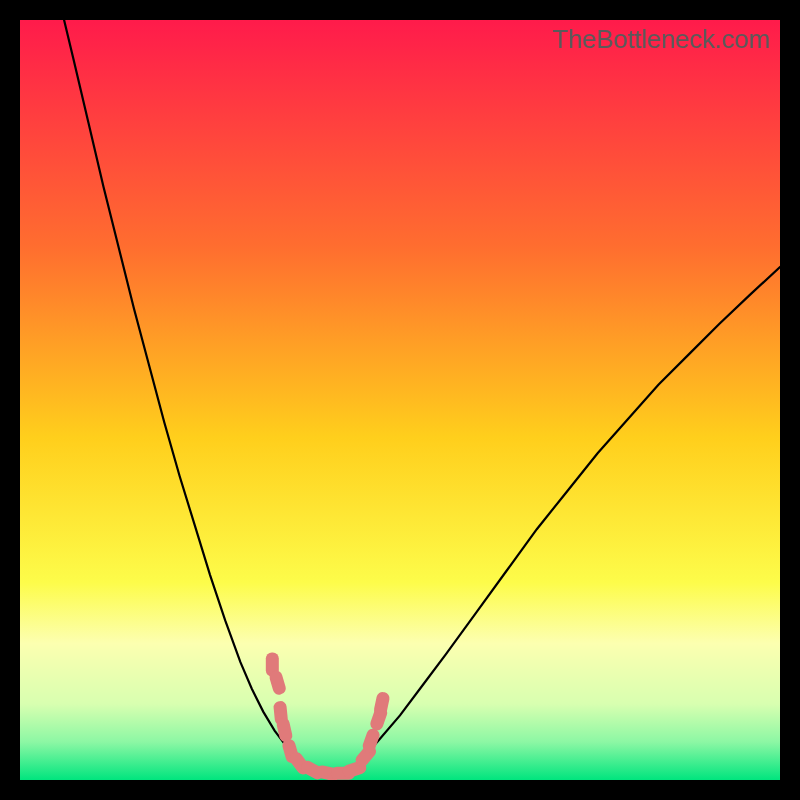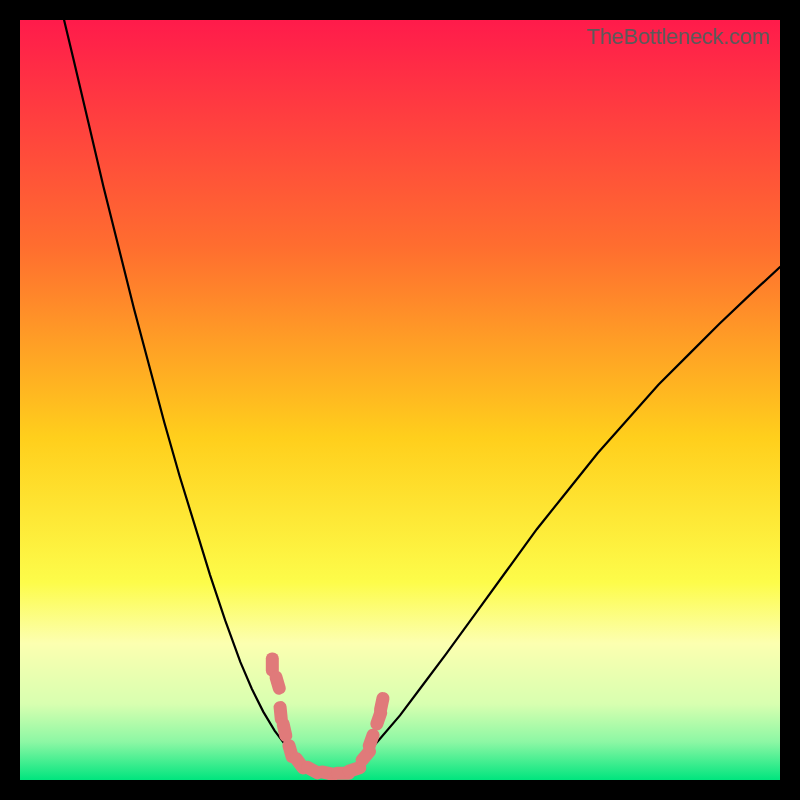--- a/index.html
+++ b/index.html
@@ -25,21 +25,21 @@
     top: 0;
     width: 760px;
     height: 760px;
     overflow: hidden;
   }
   .watermark {
     position: absolute;
     top: 4px;
     right: 10px;
     color: #5a5a5a;
-    font-size: 22px;
+    font-size: 26px;
     font-weight: 500;
     letter-spacing: -0.3px;
     z-index: 10;
   }
   svg {
     display: block;
   }
 </style>
 </head>
 <body>

